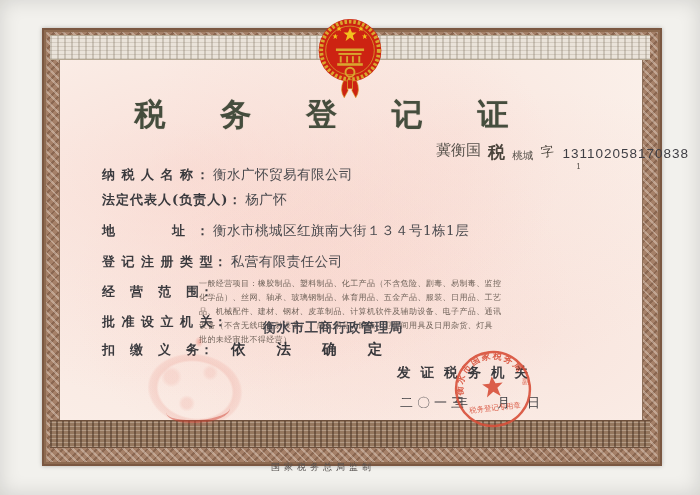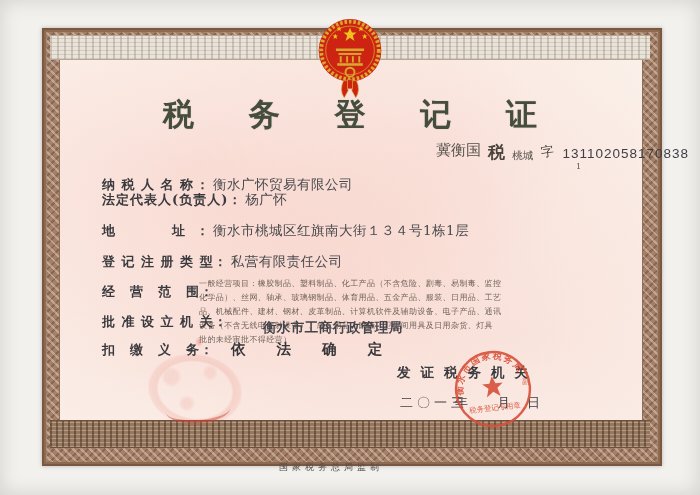--- a/index.html
+++ b/index.html
@@ -41,21 +41,21 @@
   }
   .band-bottom{
     top:420px;height:26px;background-color:#96785f;
     background-image:
       repeating-linear-gradient(90deg, rgba(60,38,24,.45) 0 2px, transparent 2px 6px),
       repeating-linear-gradient(0deg, rgba(250,240,228,.30) 0 1px, transparent 1px 4px);
     border-top:1px solid #6e503c;border-bottom:1px solid #6e503c;
   }
   .emblem{position:absolute;left:318px;top:18px;z-index:5;}
   .title{
-    position:absolute;left:0;top:94px;width:700px;text-align:center;z-index:4;
+    position:absolute;left:0;top:94px;width:643px;text-align:center;z-index:4;
     font-size:31px;font-weight:bold;color:#454d3d;
     letter-spacing:22px;text-indent:22px;
     text-shadow:0 0 1px rgba(69,77,61,.4);
   }
   .certno{position:absolute;left:436px;top:141px;z-index:4;color:#55504a;white-space:nowrap;}
   .certno .sm{font-size:15px;vertical-align:3px;}
   .certno .tax{font-size:17px;font-weight:bold;color:#4a443c;margin:0 2px;}
   .certno .region{font-size:10.5px;vertical-align:-1px;}
   .certno .zi{display:inline-block;font-size:13px;color:#4a443c;transform:rotate(-8deg);vertical-align:2px;margin:0 3px;}
   .certno .num{font-size:13.5px;color:#3e3e44;letter-spacing:1px;font-family:Liberation Sans, sans-serif;}
@@ -88,21 +88,21 @@
     position:absolute;left:166px;top:398px;width:64px;height:22px;z-index:5;
     border-bottom:3px solid rgba(205,60,45,.45);border-radius:50%;
     transform:rotate(-4deg);
   }
   .red-smudge{
     position:absolute;left:193px;top:334px;width:12px;height:16px;z-index:5;
     background:radial-gradient(closest-side, rgba(215,70,50,.35), transparent 70%);
   }
   .footer{
     position:absolute;left:0;top:461px;width:646px;text-align:center;z-index:2;
-    font-size:9px;letter-spacing:4px;color:#55504e;padding-left:8px;
+    font-size:9px;letter-spacing:4px;color:#55504e;
   }
 </style>
 </head>
 <body>
 
 <div class="canvas">
 
   <div class="frame"></div>
   <div class="paper"></div>
   <div class="band band-top"></div>
@@ -139,21 +139,21 @@
   <div class="certno">
     <span class="sm">冀衡国</span>
     <span class="tax">税</span>
     <span class="region">桃城</span>
     <span class="zi">字</span>
     <span class="num">131102058170838</span>
     
   </div>
   <span class="numnote">1</span>
 
-  <div class="row" style="top:174px">
+  <div class="row" style="top:164px">
     <span class="lbl">纳 税 人 名 称</span><span class="col">：</span><span class="val">衡水广怀贸易有限公司</span>
   </div>
 
   <div class="row" style="top:189px">
     <span class="lbl">法定代表人(负责人)</span><span class="col">：</span><span class="val">杨广怀</span>
   </div>
 
   <div class="row" style="top:220px">
     <span class="lbl">地　　　　址</span><span class="col">：</span><span class="val">衡水市桃城区红旗南大街１３４号1栋1层</span>
   </div>

